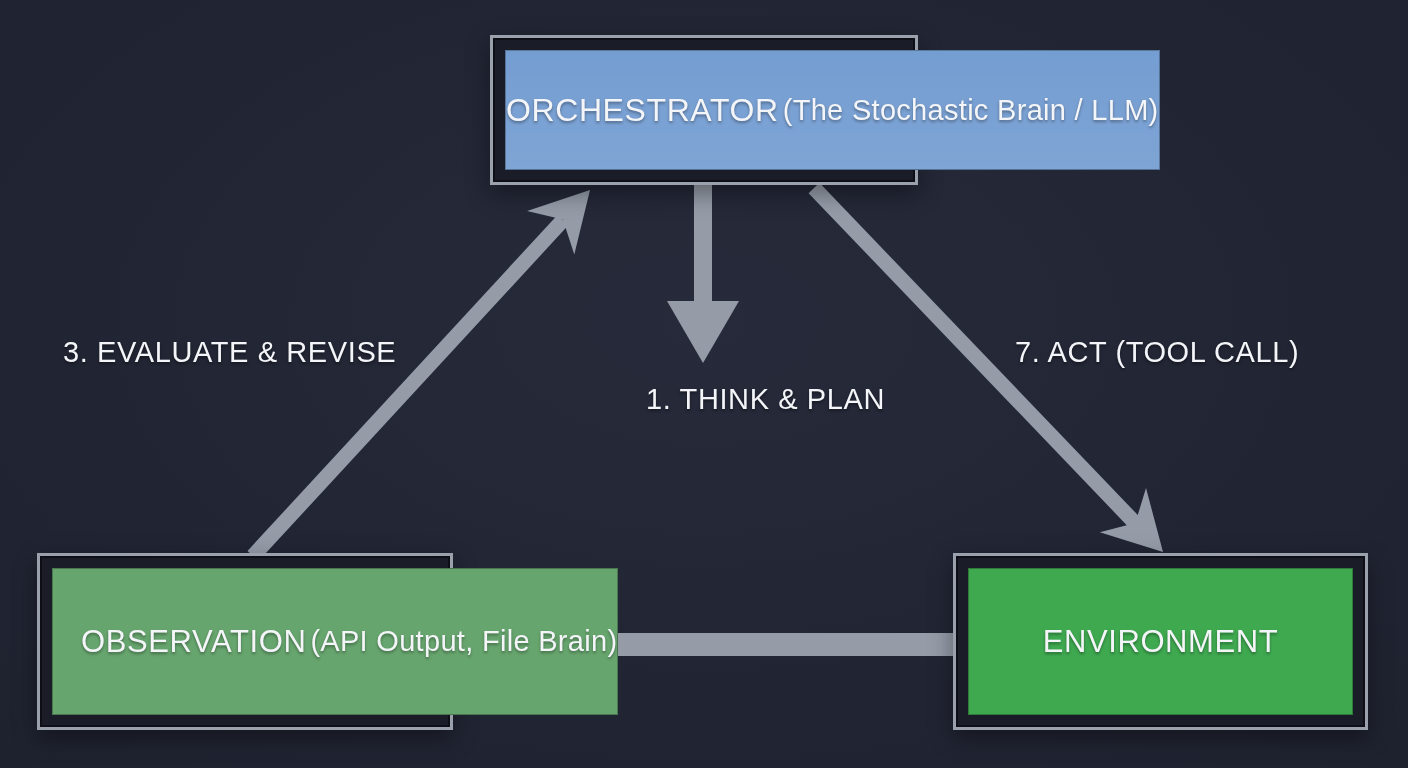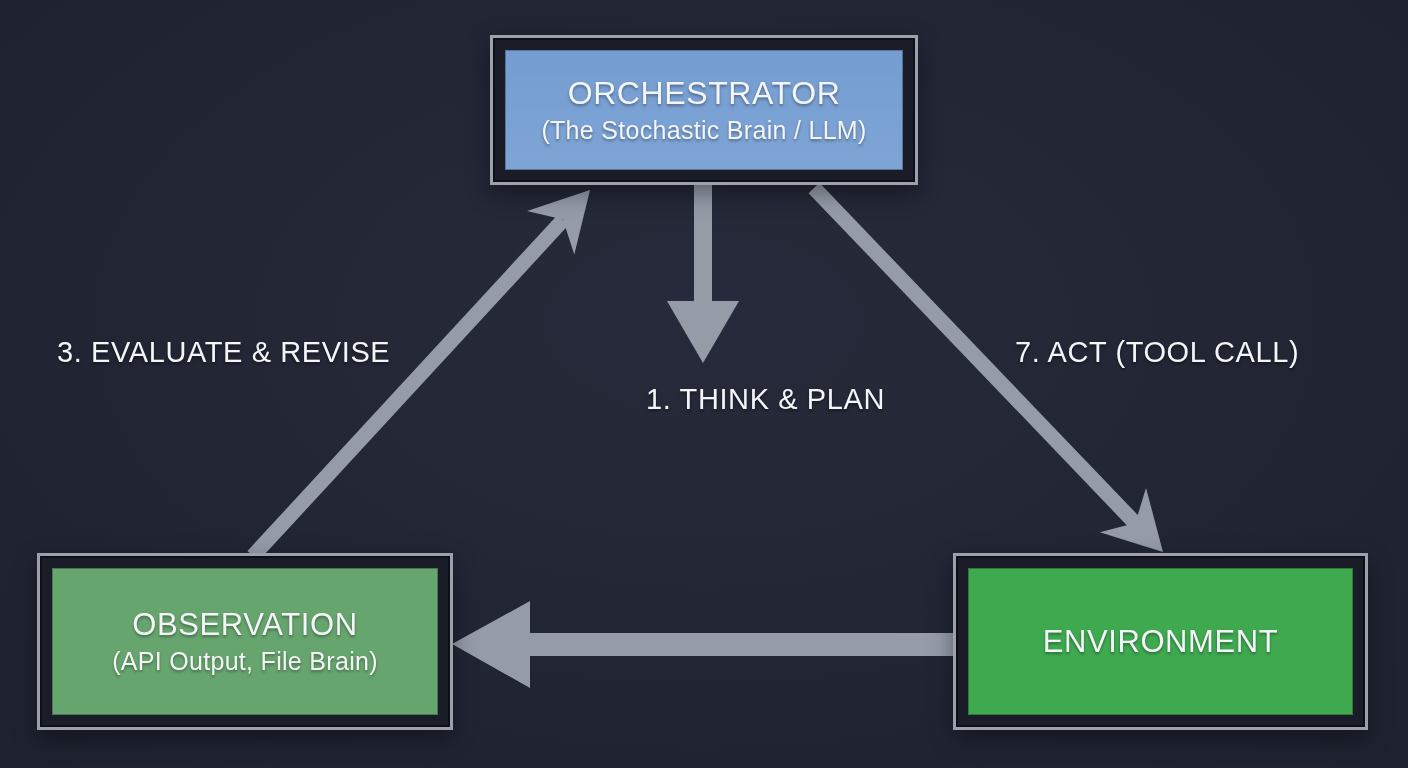--- a/index.html
+++ b/index.html
@@ -37,63 +37,63 @@
     position: absolute;
     border: 3px solid var(--frame);
     background: #1a1d28;
     padding: 12px;
     box-shadow: 0 8px 22px rgba(0,0,0,0.38), inset 0 0 0 2px rgba(0,0,0,0.45);
     display: flex;
   }
   .node-fill {
     flex: 1;
     display: flex;
-    flex-direction: column;
+    flex-direction: row;
     align-items: center;
     justify-content: center;
     gap: 4px;
     border: 1px solid rgba(0,0,0,0.28);
   }
   .node-title {
     color: var(--text);
     font-size: 32px;
     letter-spacing: 0.6px;
     text-shadow: 0 2px 3px rgba(0,0,0,0.35);
     white-space: nowrap;
   }
   .node-subtitle {
     color: var(--text);
-    font-size: 25px;
+    font-size: 29px;
     letter-spacing: 0.3px;
     text-shadow: 0 2px 3px rgba(0,0,0,0.35);
     white-space: nowrap;
   }
 
   .node-orchestrator { left: 490px; top: 35px;  width: 428px; height: 150px; }
   .node-orchestrator .node-fill { background: var(--orchestrator); background-image: linear-gradient(180deg, rgba(255,255,255,0.05), rgba(255,255,255,0.12)); }
 
   .node-observation  { left: 37px;  top: 553px; width: 416px; height: 177px; }
-  .node-observation .node-fill { background: var(--observation); }
+  .node-observation .node-fill { background: var(--observation); padding-left: 28px; }
   .node-observation .node-title { font-size: 31px; }
 
   .node-environment  { left: 953px; top: 553px; width: 415px; height: 177px; }
   .node-environment .node-fill { background: var(--environment); }
   .node-environment .node-title { font-size: 31px; }
 
   .step-label {
     position: absolute;
     color: var(--text);
     font-size: 29px;
     letter-spacing: 0.6px;
     text-shadow: 0 2px 3px rgba(0,0,0,0.4);
     white-space: nowrap;
   }
   .step-1 { left: 559px;  top: 383px; width: 326px; text-align: right; }
   .step-2 { left: 1015px; top: 336px; }
-  .step-3 { left: 57px;   top: 336px; text-align: center; }
+  .step-3 { left: 63px;   top: 336px; text-align: center; }
 </style>
 </head>
 <body>
 
 <div class="stage">
 
   <svg class="arrow-layer" viewBox="0 0 1408 768" xmlns="http://www.w3.org/2000/svg">
 
     <g>
       <rect class="arrow-shape" x="694" y="184" width="18" height="120"></rect>

